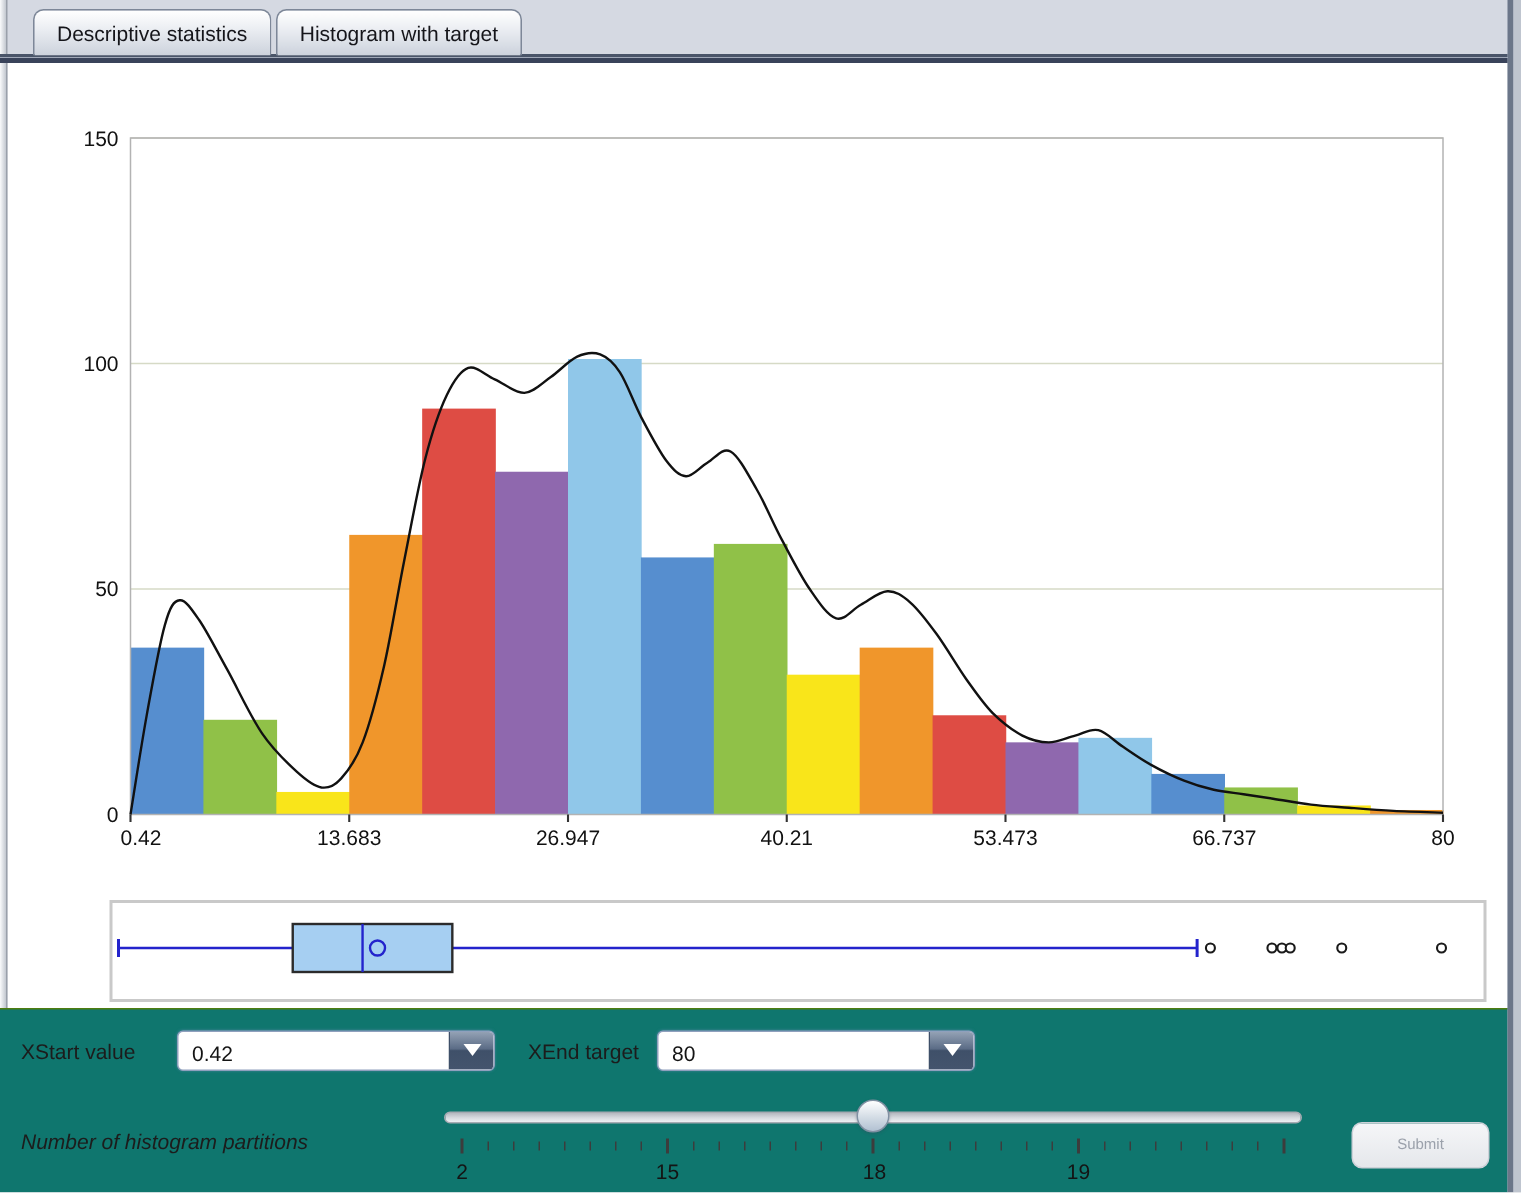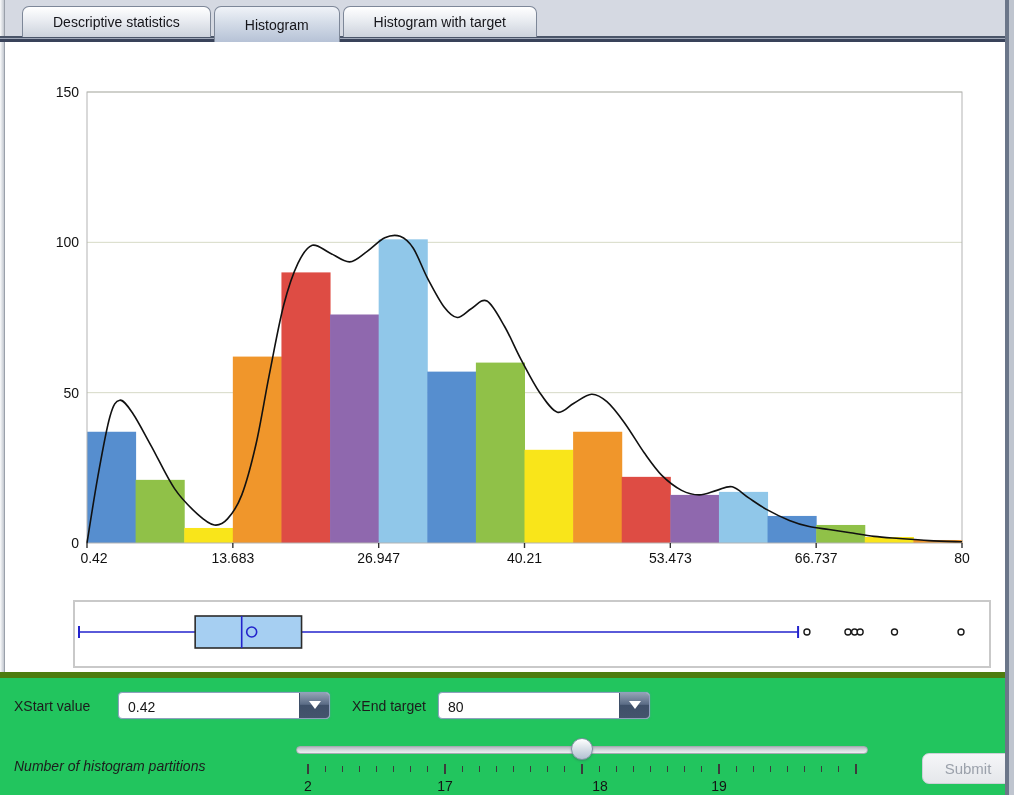--- a/index.html
+++ b/index.html
@@ -16,21 +16,21 @@
     background:linear-gradient(to right,#fafbfc,#c2c7cf);
     border-right:1px solid #9aa0aa;
   }
   
   .right-dark{position:absolute;left:1005px;top:0;width:4px;height:795px;background:#6b7689;}
   .right-light{position:absolute;left:1009px;top:0;width:5px;height:795px;background:#bfc5cf;}
   
   .tabbar{position:absolute;left:5px;top:0;width:1000px;height:42px;background:#d5d9e2;}
   .tabs{position:absolute;left:17px;top:6px;display:flex;gap:3px;z-index:3;}
   .tab{
-    height:31px;padding:0 30px;display:flex;align-items:center;
+    height:31px;padding:0 15px;display:flex;align-items:center;
     font-size:14px;color:#15151a;
     border:1px solid #7d8798;border-bottom:none;
     border-radius:7px 7px 0 0;
     background:linear-gradient(to bottom,#ffffff,#e9ecf1 45%,#ccd2dc);
     cursor:default;white-space:nowrap;
   }
   .tab.active{
     height:36px;
     background:linear-gradient(to bottom,#f0f3f8,#d4dce8 45%,#b6c2d6);
   }
@@ -41,21 +41,21 @@
   
   .content{position:absolute;left:5px;top:42px;width:1000px;height:630px;background:#ffffff;}
   #hist-svg{position:absolute;left:5px;top:42px;}
   .boxplot-panel{
     position:absolute;left:73px;top:600px;width:918px;height:68px;
     background:#ffffff;border:2px solid #c9c9c9;
   }
   
   .controls{
     position:absolute;left:0;top:672px;width:1005px;height:123px;
-    background:#22c55e;border-top:6px solid #4d7c0f;
+    background:#0f766e;border-top:1px solid #4d7c0f;
   }
   .ctl-label{position:absolute;font-size:14px;color:#1c1c1c;line-height:1;}
   .combo{
     position:absolute;height:27px;width:212px;
     background:#ffffff;border:1px solid #8fa0bd;border-radius:4px;
     box-shadow:0 0 2px rgba(110,140,190,.55);
   }
   .combo-value{
     position:absolute;left:9px;top:6px;font-size:14px;color:#141414;
   }
@@ -77,36 +77,35 @@
   }
   .slider-thumb{
     position:absolute;top:2px;width:22px;height:22px;border-radius:50%;
     background:linear-gradient(to bottom,#ffffff,#d3dce5 55%,#b2c1d2);
     border:1px solid #8090a2;
     box-shadow:0 1px 2px rgba(60,70,90,.35);
   }
   .tick{position:absolute;background:#3c3c3c;}
   .tick-label{position:absolute;top:42px;font-size:14px;color:#141414;transform:translateX(-50%);}
   .submit{
-    position:absolute;left:922px;top:75px;width:92px;height:31px;
+    position:absolute;left:901px;top:75px;width:92px;height:31px;
     background:linear-gradient(to bottom,#f5f6f8,#e5e7eb);
     border:1px solid #cdd1d8;border-radius:7px;
-    font-size:15px;color:#9ba1ab;
+    font-size:10px;color:#9ba1ab;
     font-family:"Liberation Sans",sans-serif;
   }
 </style>
 </head>
 <body>
 
 <div class="page">
 
   <div class="tabbar">
     <div class="tabs">
       <div class="tab">Descriptive statistics</div>
-      <div class="tab active">Histogram</div>
       <div class="tab">Histogram with target</div>
     </div>
   </div>
   <div class="tab-underline"></div>
 
   <div class="content"></div>
 
   <svg id="hist-svg" width="1000" height="530" viewBox="0 0 1000 530">
       <line x1="82" y1="350.6666666666667" x2="957" y2="350.6666666666667" stroke="#d6dac6" stroke-width="1"></line>
       <line x1="82" y1="200.33333333333337" x2="957" y2="200.33333333333337" stroke="#d6dac6" stroke-width="1"></line>
@@ -224,22 +223,22 @@
           <div class="tick" style="left: 456.75px; top: 30px; width: 1px; height: 6px;"></div>
           <div class="tick" style="left: 473.875px; top: 30px; width: 1px; height: 6px;"></div>
           <div class="tick" style="left: 491px; top: 30px; width: 1px; height: 6px;"></div>
           <div class="tick" style="left: 508.125px; top: 30px; width: 1px; height: 6px;"></div>
           <div class="tick" style="left: 525.25px; top: 30px; width: 1px; height: 6px;"></div>
           <div class="tick" style="left: 542.375px; top: 30px; width: 1px; height: 6px;"></div>
           <div class="tick" style="left: 559px; top: 28px; width: 2px; height: 10px;"></div>
         </div>
       <div id="slider-labels">
           <div class="tick-label" style="left: 12px;">2</div>
-          <div class="tick-label" style="left: 149px;">17</div>
-          <div class="tick-label" style="left: 304px;">18</div>
+          <div class="tick-label" style="left: 149px;">15</div>
+          <div class="tick-label" style="left: 287px;">18</div>
           <div class="tick-label" style="left: 423px;">19</div>
           <div class="tick-label" style="left: 548px; margin-top: 28px;">34</div>
         </div>
     </div>
 
     <button class="submit" id="submit-btn" disabled="">Submit</button>
   </div>
 
   <div class="right-dark"></div>
   <div class="right-light"></div>

